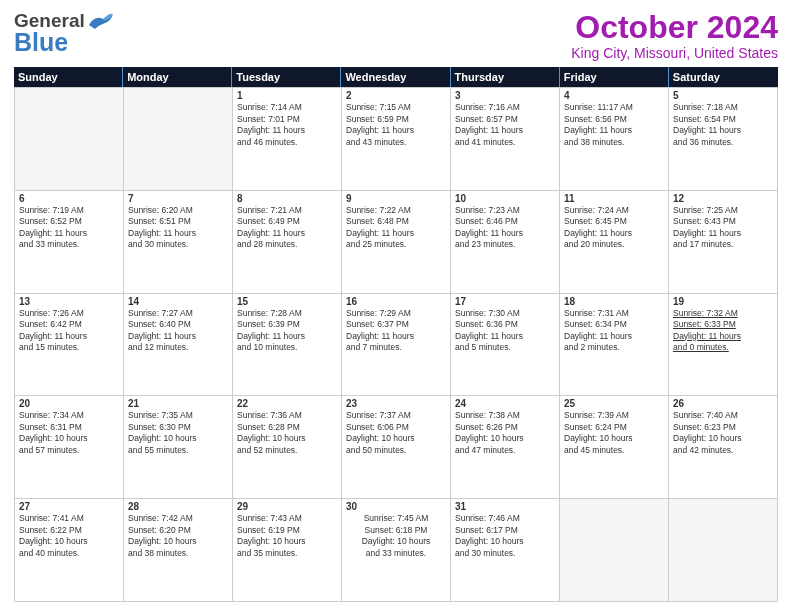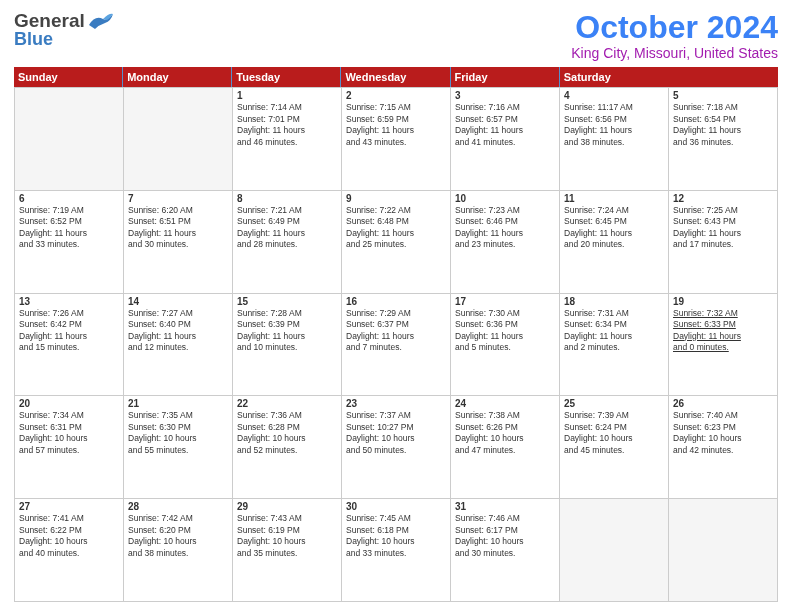--- a/index.html
+++ b/index.html
@@ -37,36 +37,36 @@
       width: 28px;
       height: 20px;
       margin-left: 2px;
     }
     .title-section {
       text-align: right;
     }
     .month-title {
       font-size: 32px;
       font-weight: bold;
-      color: #3b82f6;
+      color: #a21caf;
       line-height: 1.1;
     }
     .location {
       font-size: 14px;
       color: #a21caf;
     }
     .calendar {
       flex: 1;
       display: flex;
       flex-direction: column;
     }
     .cal-header {
       display: grid;
       grid-template-columns: repeat(7, 1fr);
-      background: #b91c1c;
+      background: #0f172a;
     }
     .cal-header-cell {
       color: #fff;
       font-size: 11px;
       font-weight: bold;
       padding: 4px 4px;
       text-align: left;
       border-right: 1px solid #5590cc;
     }
     .cal-header-cell:last-child { border-right: none; }
@@ -112,34 +112,35 @@
 <div class="page">
   <div class="header">
     <div class="logo">
       <div class="logo-top">
         <span style="font-size:19px;font-weight:bold;color:#444;">General</span>
         <svg class="logo-bird" viewBox="0 0 28 20" fill="none" xmlns="http://www.w3.org/2000/svg">
           <path d="M2 14 Q8 4 16 8 Q20 10 26 3 Q24 10 18 12 Q12 14 8 18 Z" fill="#3a7cc1"></path>
           <path d="M16 8 Q22 2 26 3 Q23 7 20 9 Z" fill="#5ba3e0"></path>
         </svg>
       </div>
-      <div style="font-size:18px;font-weight:bold;color:#3a7cc1;line-height:1;margin-top:-2px;">Blue</div>
+      <div style="font-size:25px;font-weight:bold;color:#3a7cc1;line-height:1;margin-top:-2px;">Blue</div>
     </div>
     <div class="title-section">
       <div class="month-title">October 2024</div>
       <div class="location">King City, Missouri, United States</div>
     </div>
   </div>
 
   <div class="calendar">
     <div class="cal-header">
     <div class="cal-header-cell">Sunday</div>
         <div class="cal-header-cell">Monday</div>
         <div class="cal-header-cell">Tuesday</div>
         <div class="cal-header-cell">Wednesday</div>
+        <div class="cal-header-cell">Thursday</div>
         <div class="cal-header-cell">Friday</div>
         <div class="cal-header-cell">Saturday</div>
       </div>
     <div class="cal-body">
     <div class="cal-row">
           <div class="cal-cell empty"></div>
           <div class="cal-cell empty"></div>
           <div class="cal-cell">
             <span class="day-num">1</span>
             <div class="cell-text" style="white-space: pre-line;">Sunrise: 7:14 AM
@@ -296,21 +297,21 @@
           <div class="cal-cell">
             <span class="day-num">22</span>
             <div class="cell-text" style="white-space: pre-line;">Sunrise: 7:36 AM
 Sunset: 6:28 PM
 Daylight: 10 hours
 and 52 minutes.</div>
           </div>
           <div class="cal-cell">
             <span class="day-num">23</span>
             <div class="cell-text" style="white-space: pre-line;">Sunrise: 7:37 AM
-Sunset: 10:27 PM
+Sunset: 6:06 PM
 Daylight: 10 hours
 and 50 minutes.</div>
           </div>
           <div class="cal-cell">
             <span class="day-num">24</span>
             <div class="cell-text" style="white-space: pre-line;">Sunrise: 7:38 AM
 Sunset: 6:26 PM
 Daylight: 10 hours
 and 47 minutes.</div>
           </div>
@@ -346,21 +347,21 @@
           </div>
           <div class="cal-cell">
             <span class="day-num">29</span>
             <div class="cell-text" style="white-space: pre-line;">Sunrise: 7:43 AM
 Sunset: 6:19 PM
 Daylight: 10 hours
 and 35 minutes.</div>
           </div>
           <div class="cal-cell">
             <span class="day-num">30</span>
-            <div class="cell-text" style="white-space: pre-line;">Sunrise: 7:45 AM
+            <div class="cell-text" style="white-space: pre-line; text-align: center;">Sunrise: 7:45 AM
 Sunset: 6:18 PM
 Daylight: 10 hours
 and 33 minutes.</div>
           </div>
           <div class="cal-cell">
             <span class="day-num">31</span>
             <div class="cell-text" style="white-space: pre-line;">Sunrise: 7:46 AM
 Sunset: 6:17 PM
 Daylight: 10 hours
 and 30 minutes.</div>

